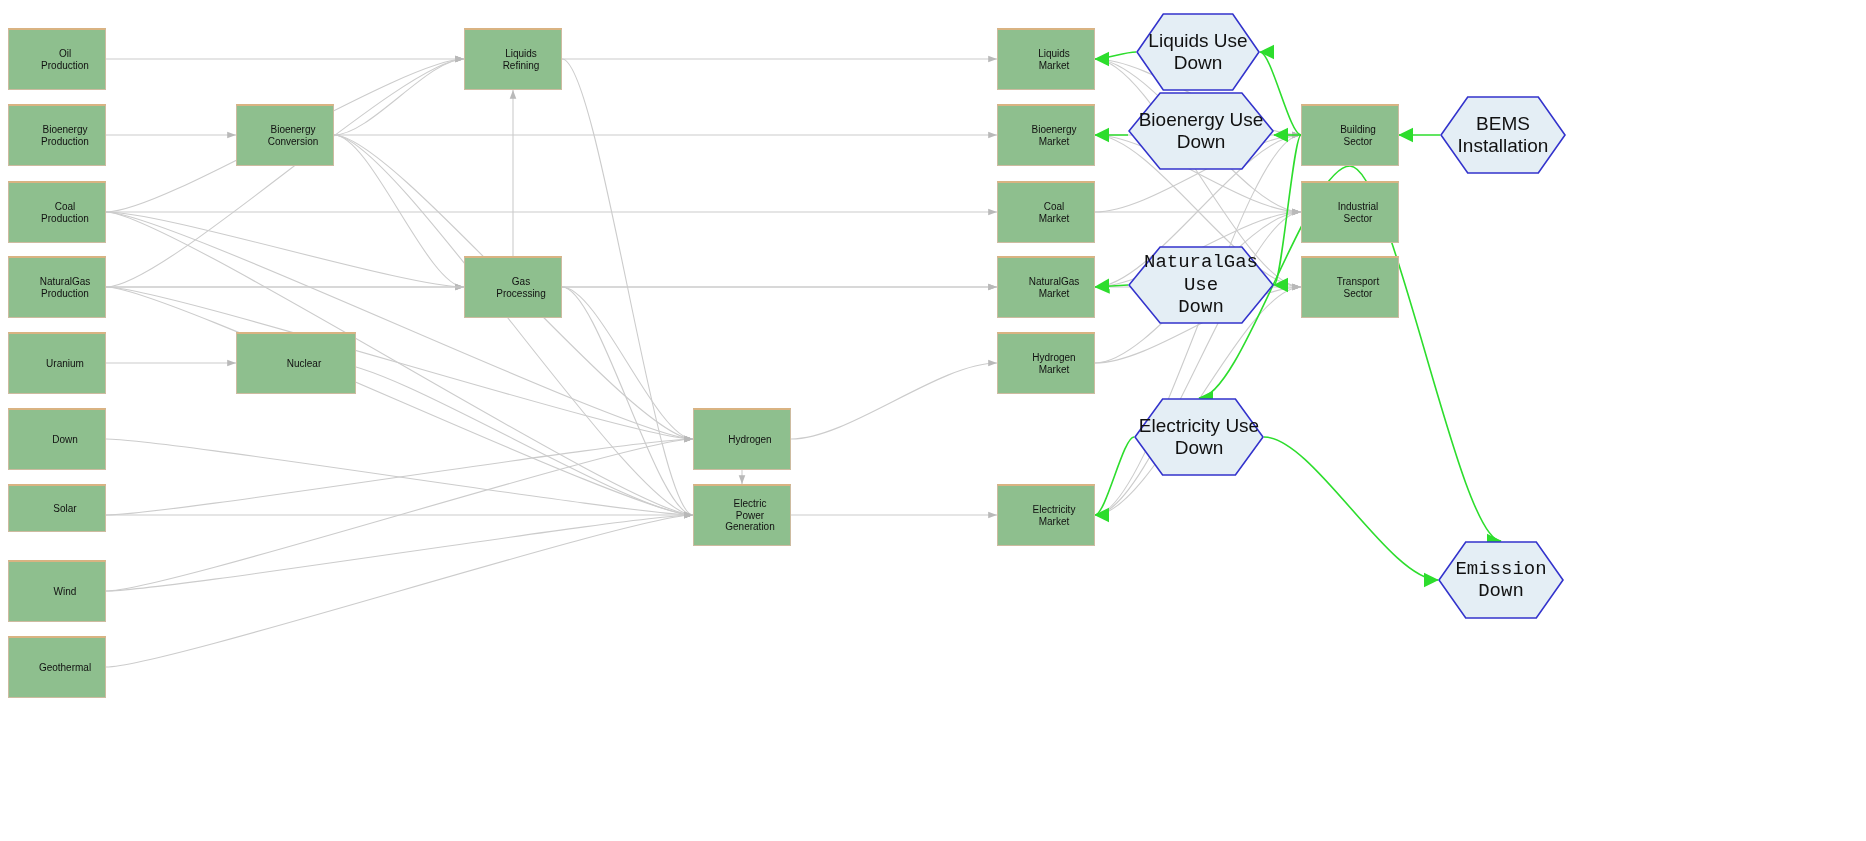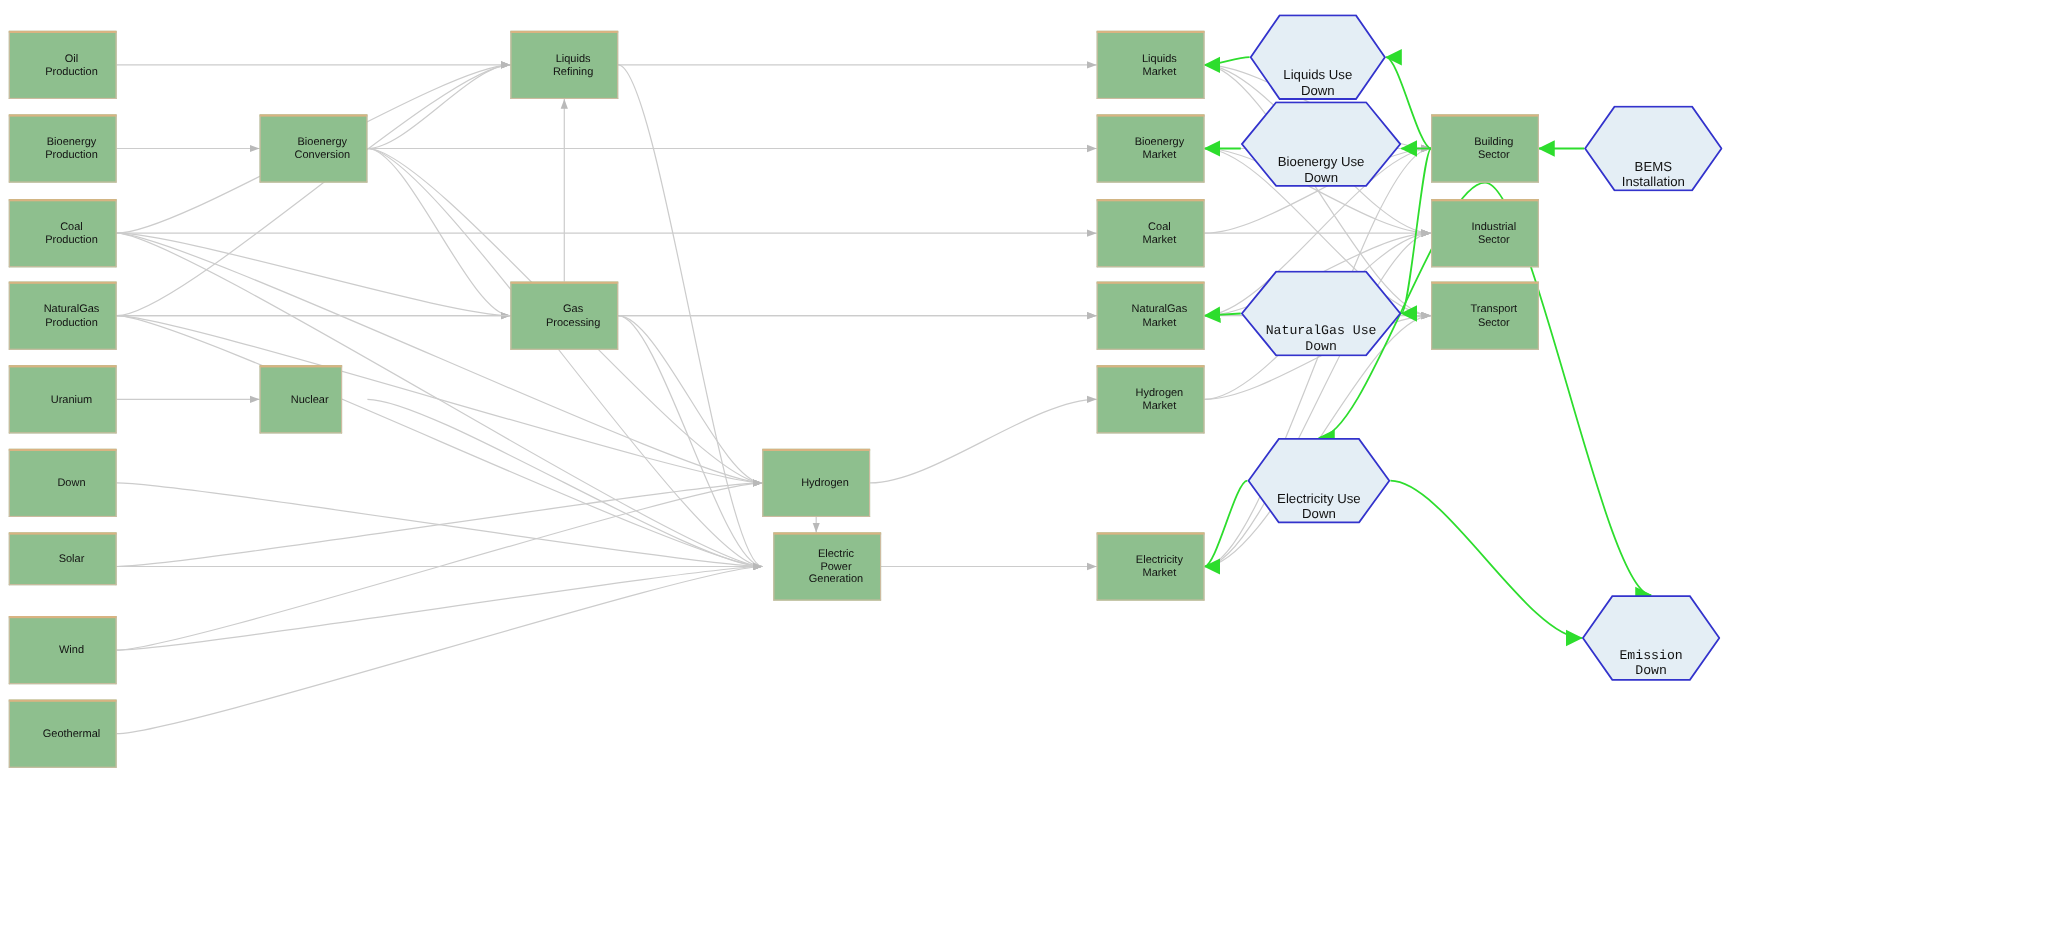--- a/index.html
+++ b/index.html
@@ -3,21 +3,21 @@
 <meta charset="utf-8">
 <style>
   html,body{margin:0;padding:0;background:#ffffff;}
   body{width:1866px;height:841px;font-family:"Liberation Sans",sans-serif;overflow:hidden;}
   #stage{position:relative;width:1866px;height:841px;background:#fff;}
   #edges{position:absolute;left:0;top:0;width:1866px;height:841px;}
   .node{position:absolute;box-sizing:border-box;display:flex;align-items:center;justify-content:center;text-align:center;line-height:1.18;color:#111;}
   .box{background:#8ebf8e;border-top:2px solid #d9b382;border-left:1px solid #cdbba0;border-right:1px solid #cdbba0;border-bottom:1px solid #cdbba0;font-size:10px;padding-left:16px;}
   .hexwrap{position:absolute;}
   .hexwrap svg{position:absolute;left:0;top:0;}
-  .hexlabel{position:absolute;left:0;top:0;width:100%;height:100%;display:flex;align-items:center;justify-content:center;text-align:center;font-size:12px;color:#111;line-height:1.18;z-index:2;pointer-events:none;margin-top:23px;}
+  .hexlabel{position:absolute;left:0;top:0;width:100%;height:100%;display:flex;align-items:center;justify-content:center;text-align:center;font-size:19px;color:#111;line-height:1.18;z-index:2;pointer-events:none;}
 </style>
 </head>
 <body>
 
 <div id="stage">
   <svg id="edges" viewBox="0 0 1866 841">
     <defs>
       <marker id="ah-grey" markerWidth="9" markerHeight="9" refX="8" refY="4.5" orient="auto">
         <path d="M0,1.5 L8,4.5 L0,7.5 z" fill="#b9b9b9"></path>
       </marker>
@@ -115,33 +115,33 @@
       </div>
       <div class="node box" style="left: 8px; top: 560px; width: 98px; height: 62px;">
         <span>Wind</span>
       </div>
       <div class="node box" style="left: 8px; top: 636px; width: 98px; height: 62px;">
         <span>Geothermal</span>
       </div>
       <div class="node box" style="left: 236px; top: 104px; width: 98px; height: 62px;">
         <span>Bioenergy<br>Conversion</span>
       </div>
-      <div class="node box" style="left: 236px; top: 332px; width: 75px; height: 62px;">
+      <div class="node box" style="left: 236px; top: 332px; width: 120px; height: 62px;">
         <span>Nuclear</span>
       </div>
       <div class="node box" style="left: 464px; top: 28px; width: 98px; height: 62px;">
         <span>Liquids<br>Refining</span>
       </div>
       <div class="node box" style="left: 464px; top: 256px; width: 98px; height: 62px;">
         <span>Gas<br>Processing</span>
       </div>
       <div class="node box" style="left: 693px; top: 408px; width: 98px; height: 62px;">
         <span>Hydrogen</span>
       </div>
-      <div class="node box" style="left: 693px; top: 484px; width: 98px; height: 62px; margin-left: 10px;">
+      <div class="node box" style="left: 693px; top: 484px; width: 98px; height: 62px;">
         <span>Electric<br>Power<br>Generation</span>
       </div>
       <div class="node box" style="left: 997px; top: 28px; width: 98px; height: 62px;">
         <span>Liquids<br>Market</span>
       </div>
       <div class="node box" style="left: 997px; top: 104px; width: 98px; height: 62px;">
         <span>Bioenergy<br>Market</span>
       </div>
       <div class="node box" style="left: 997px; top: 181px; width: 98px; height: 62px;">
         <span>Coal<br>Market</span>

